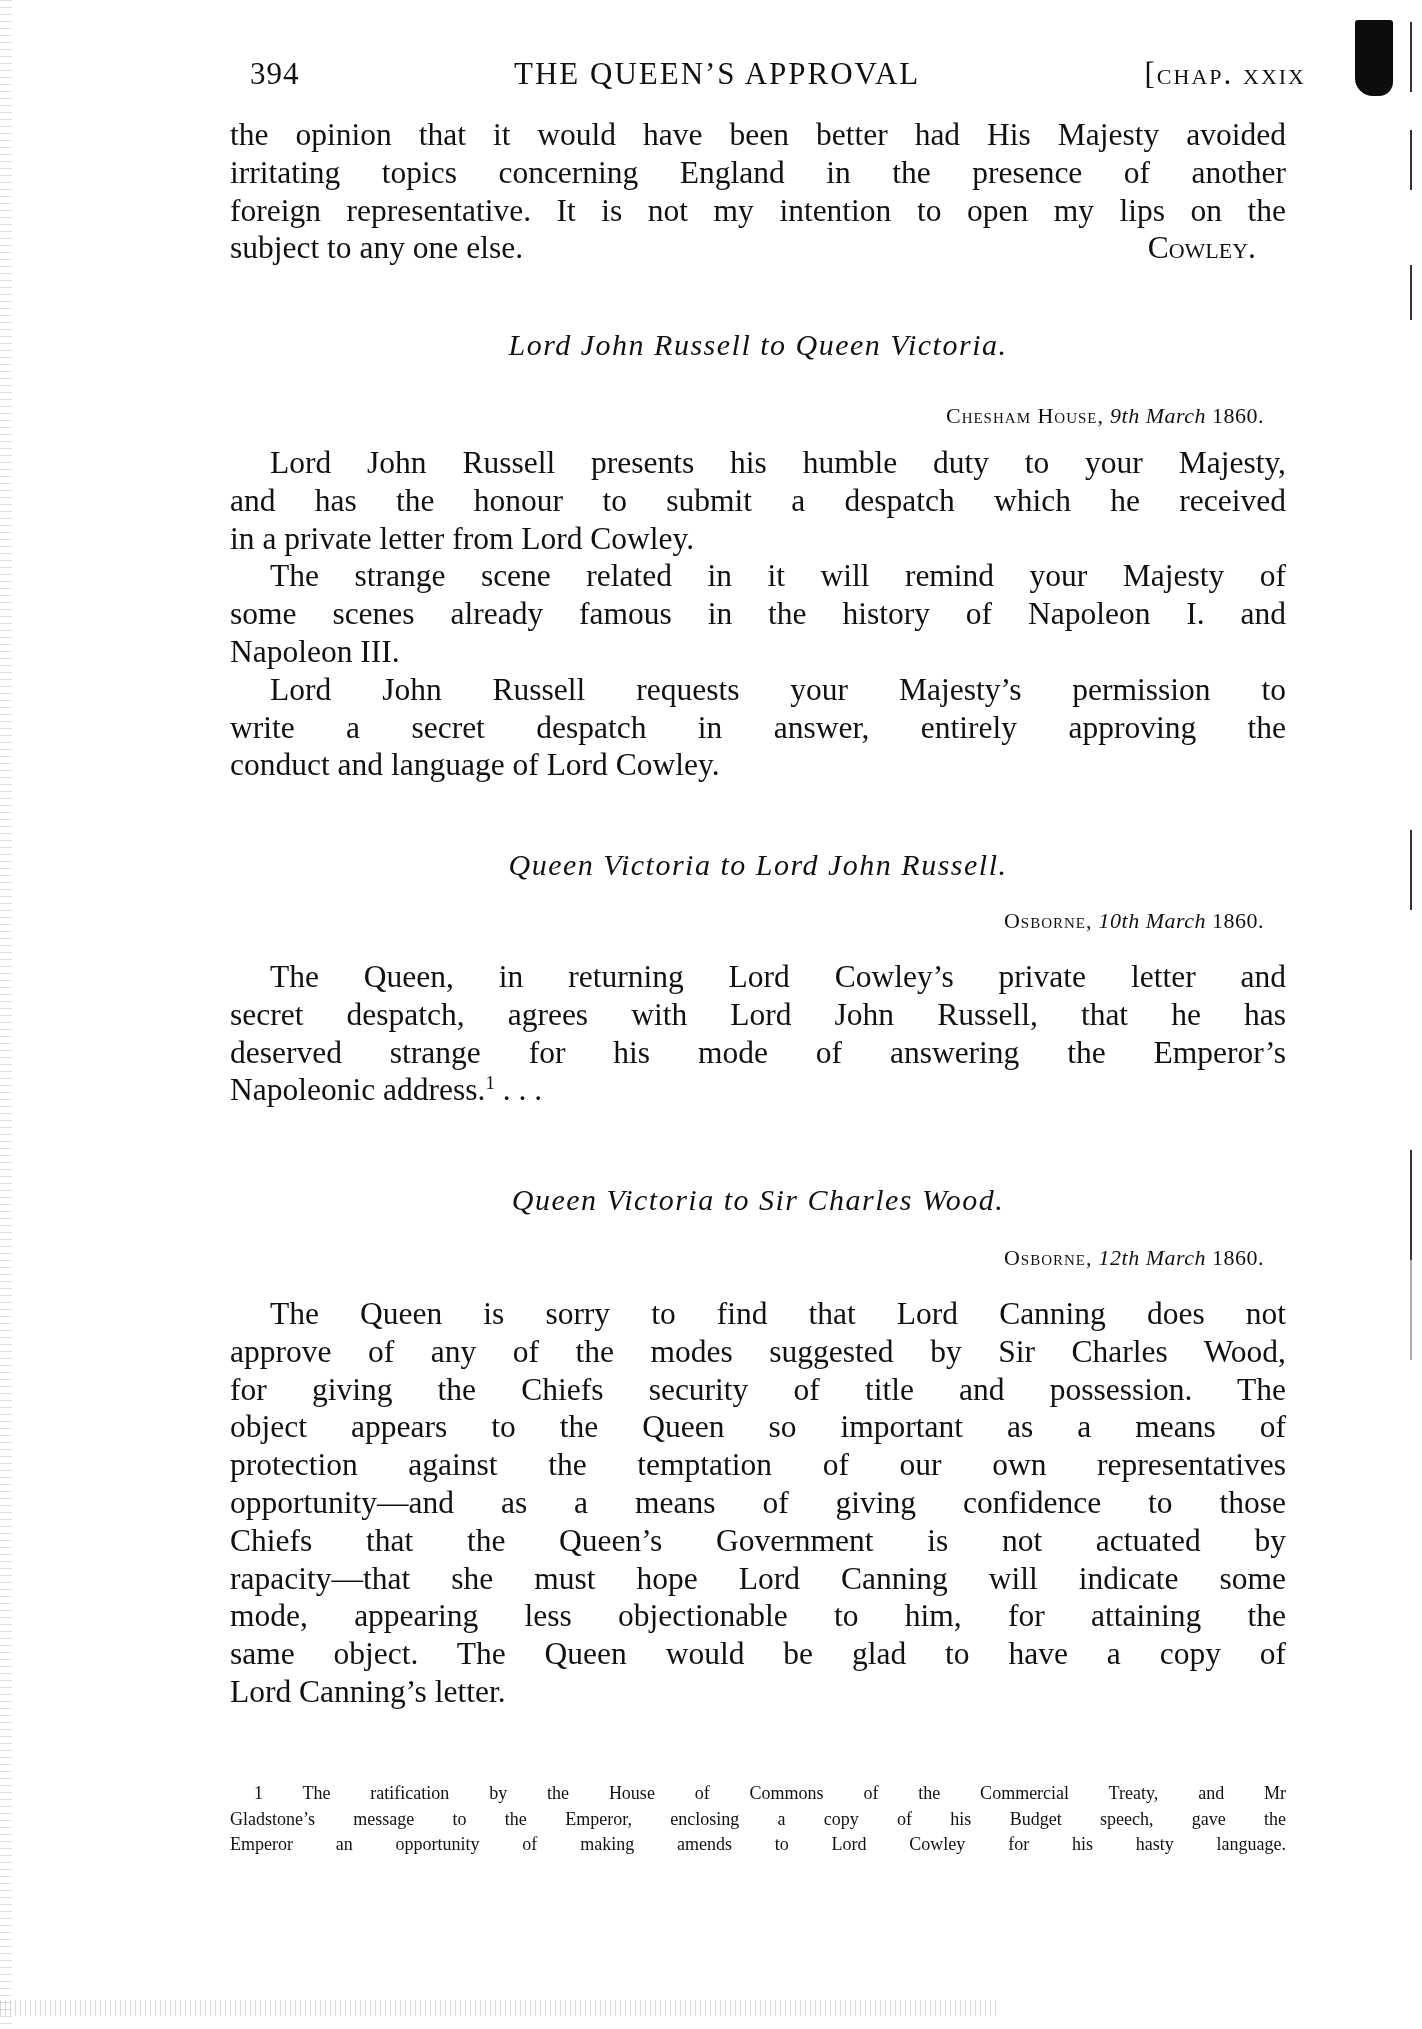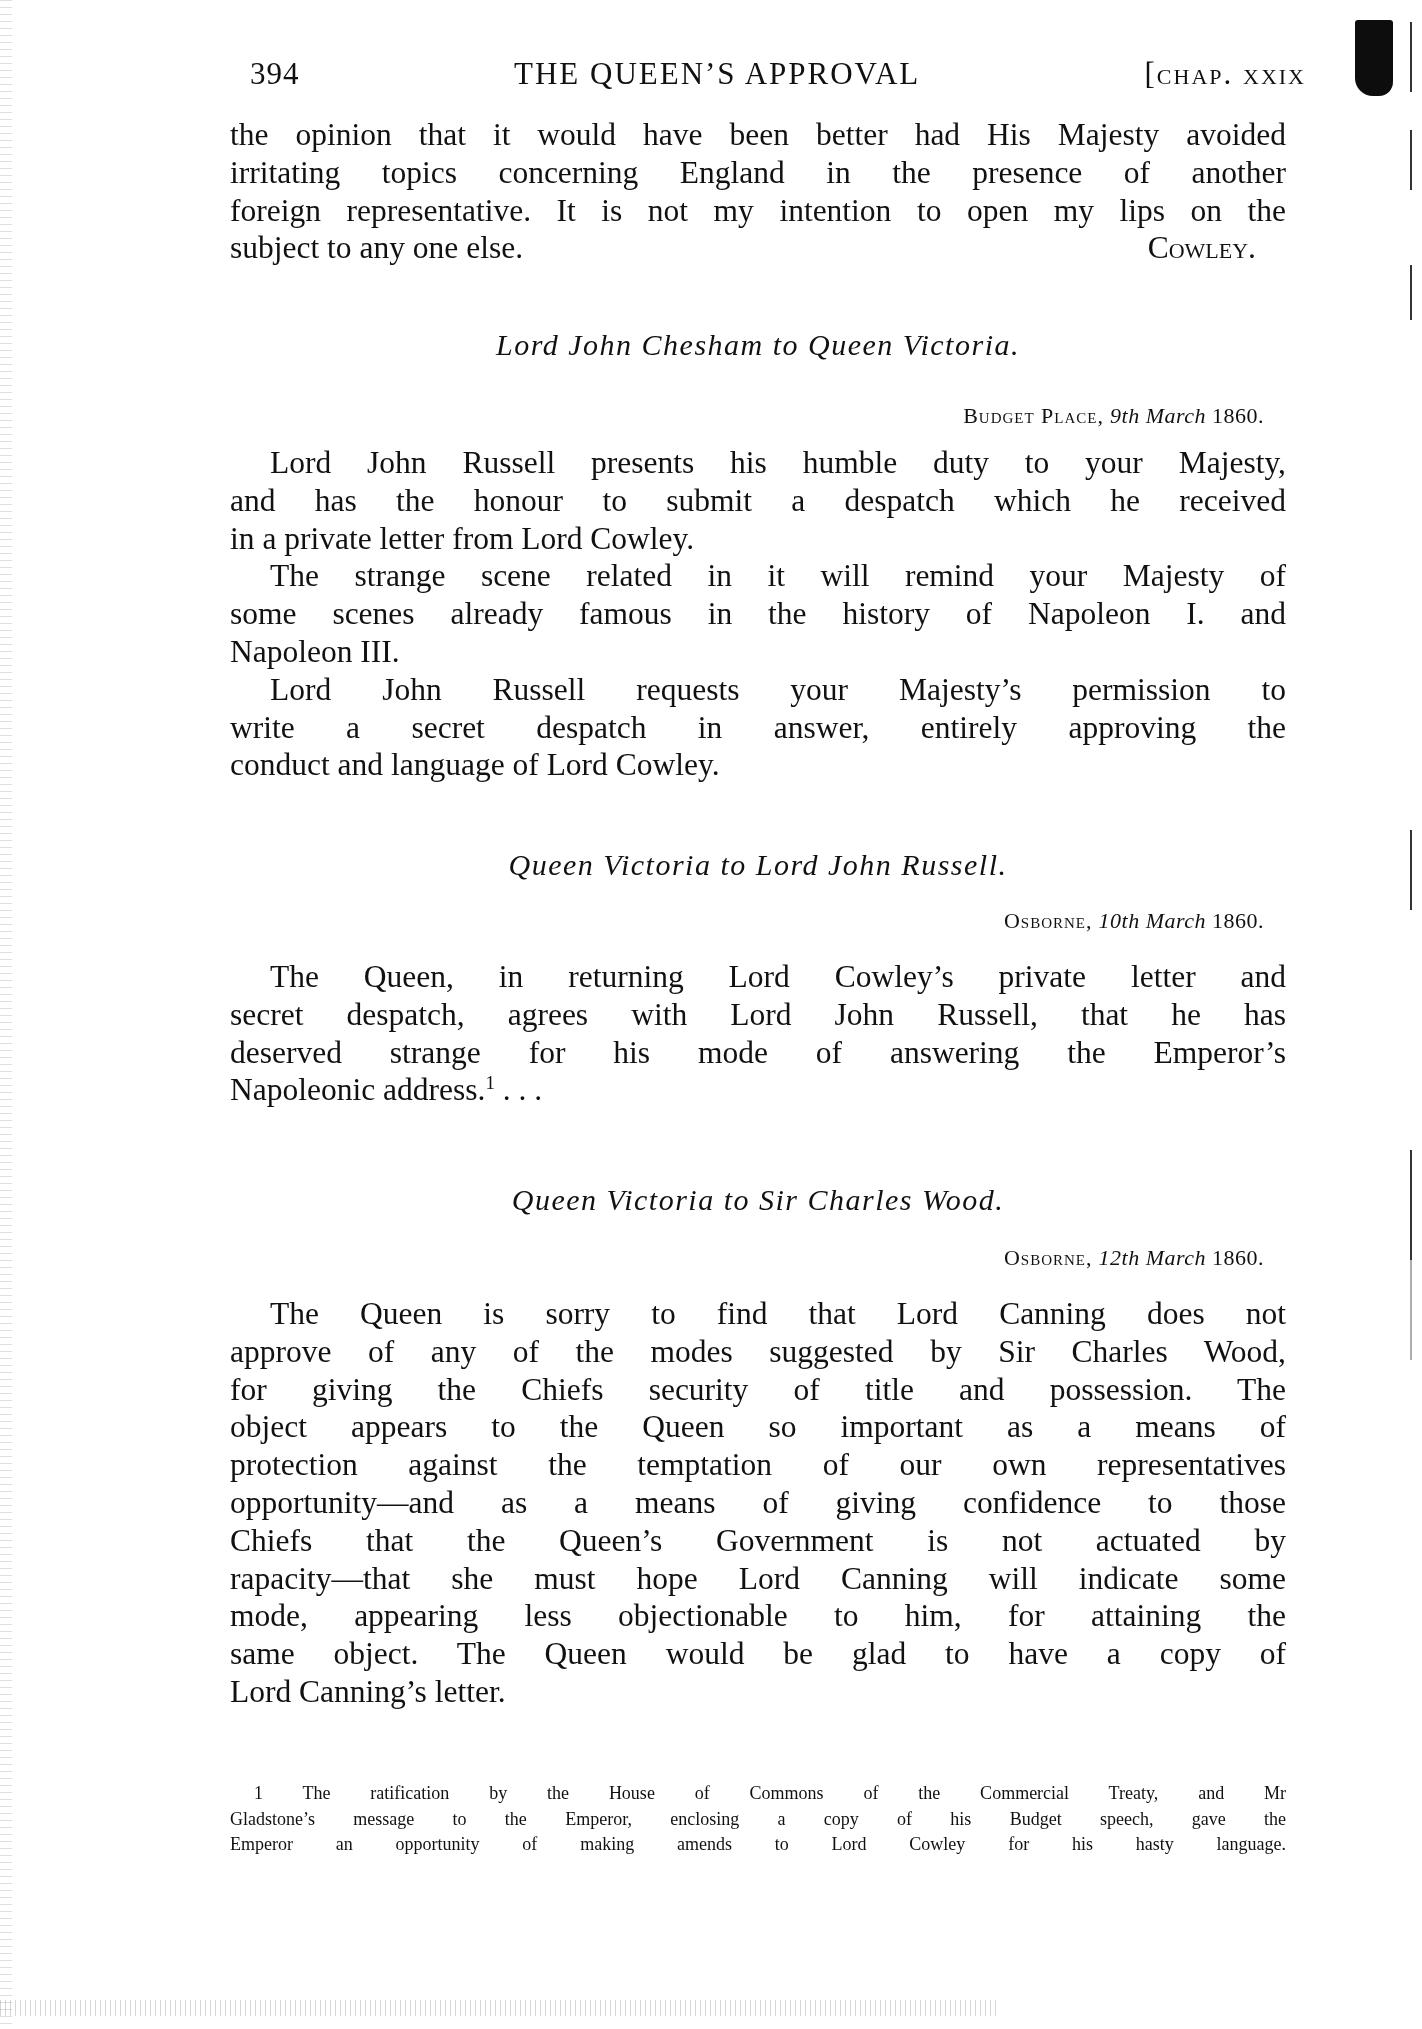--- a/index.html
+++ b/index.html
@@ -61,25 +61,25 @@
       <span class="line">irritating topics concerning England in the presence of another</span>
       <span class="line">foreign representative.  It is not my intention to open my lips on the</span>
       <span class="line last" style="position:relative;">
         <span>subject to any one else.</span>
         <span class="signature" style="position:absolute;right:30px;top:0;">Cowley.</span>
       </span>
     </p>
   </div>
 
   <div class="col" style="top:328px;">
-    <p class="heading">Lord John Chesham to Queen Victoria.</p>
+    <p class="heading">Lord John Russell to Queen Victoria.</p>
   </div>
   <div class="col" style="top:403px;">
     <p class="dateline">
-      <span class="sc">Budget Place,</span>
+      <span class="sc">Chesham House,</span>
       <span class="it">9th</span>
       <span class="it">March</span>
       <span>1860.</span>
     </p>
   </div>
   <div class="col" style="top:444px;">
     <p class="para">
       <span class="line indent">Lord John Russell presents his humble duty to your Majesty,</span>
       <span class="line">and has the honour to submit a despatch which he received</span>
       <span class="line last">in a private letter from Lord Cowley.</span>

